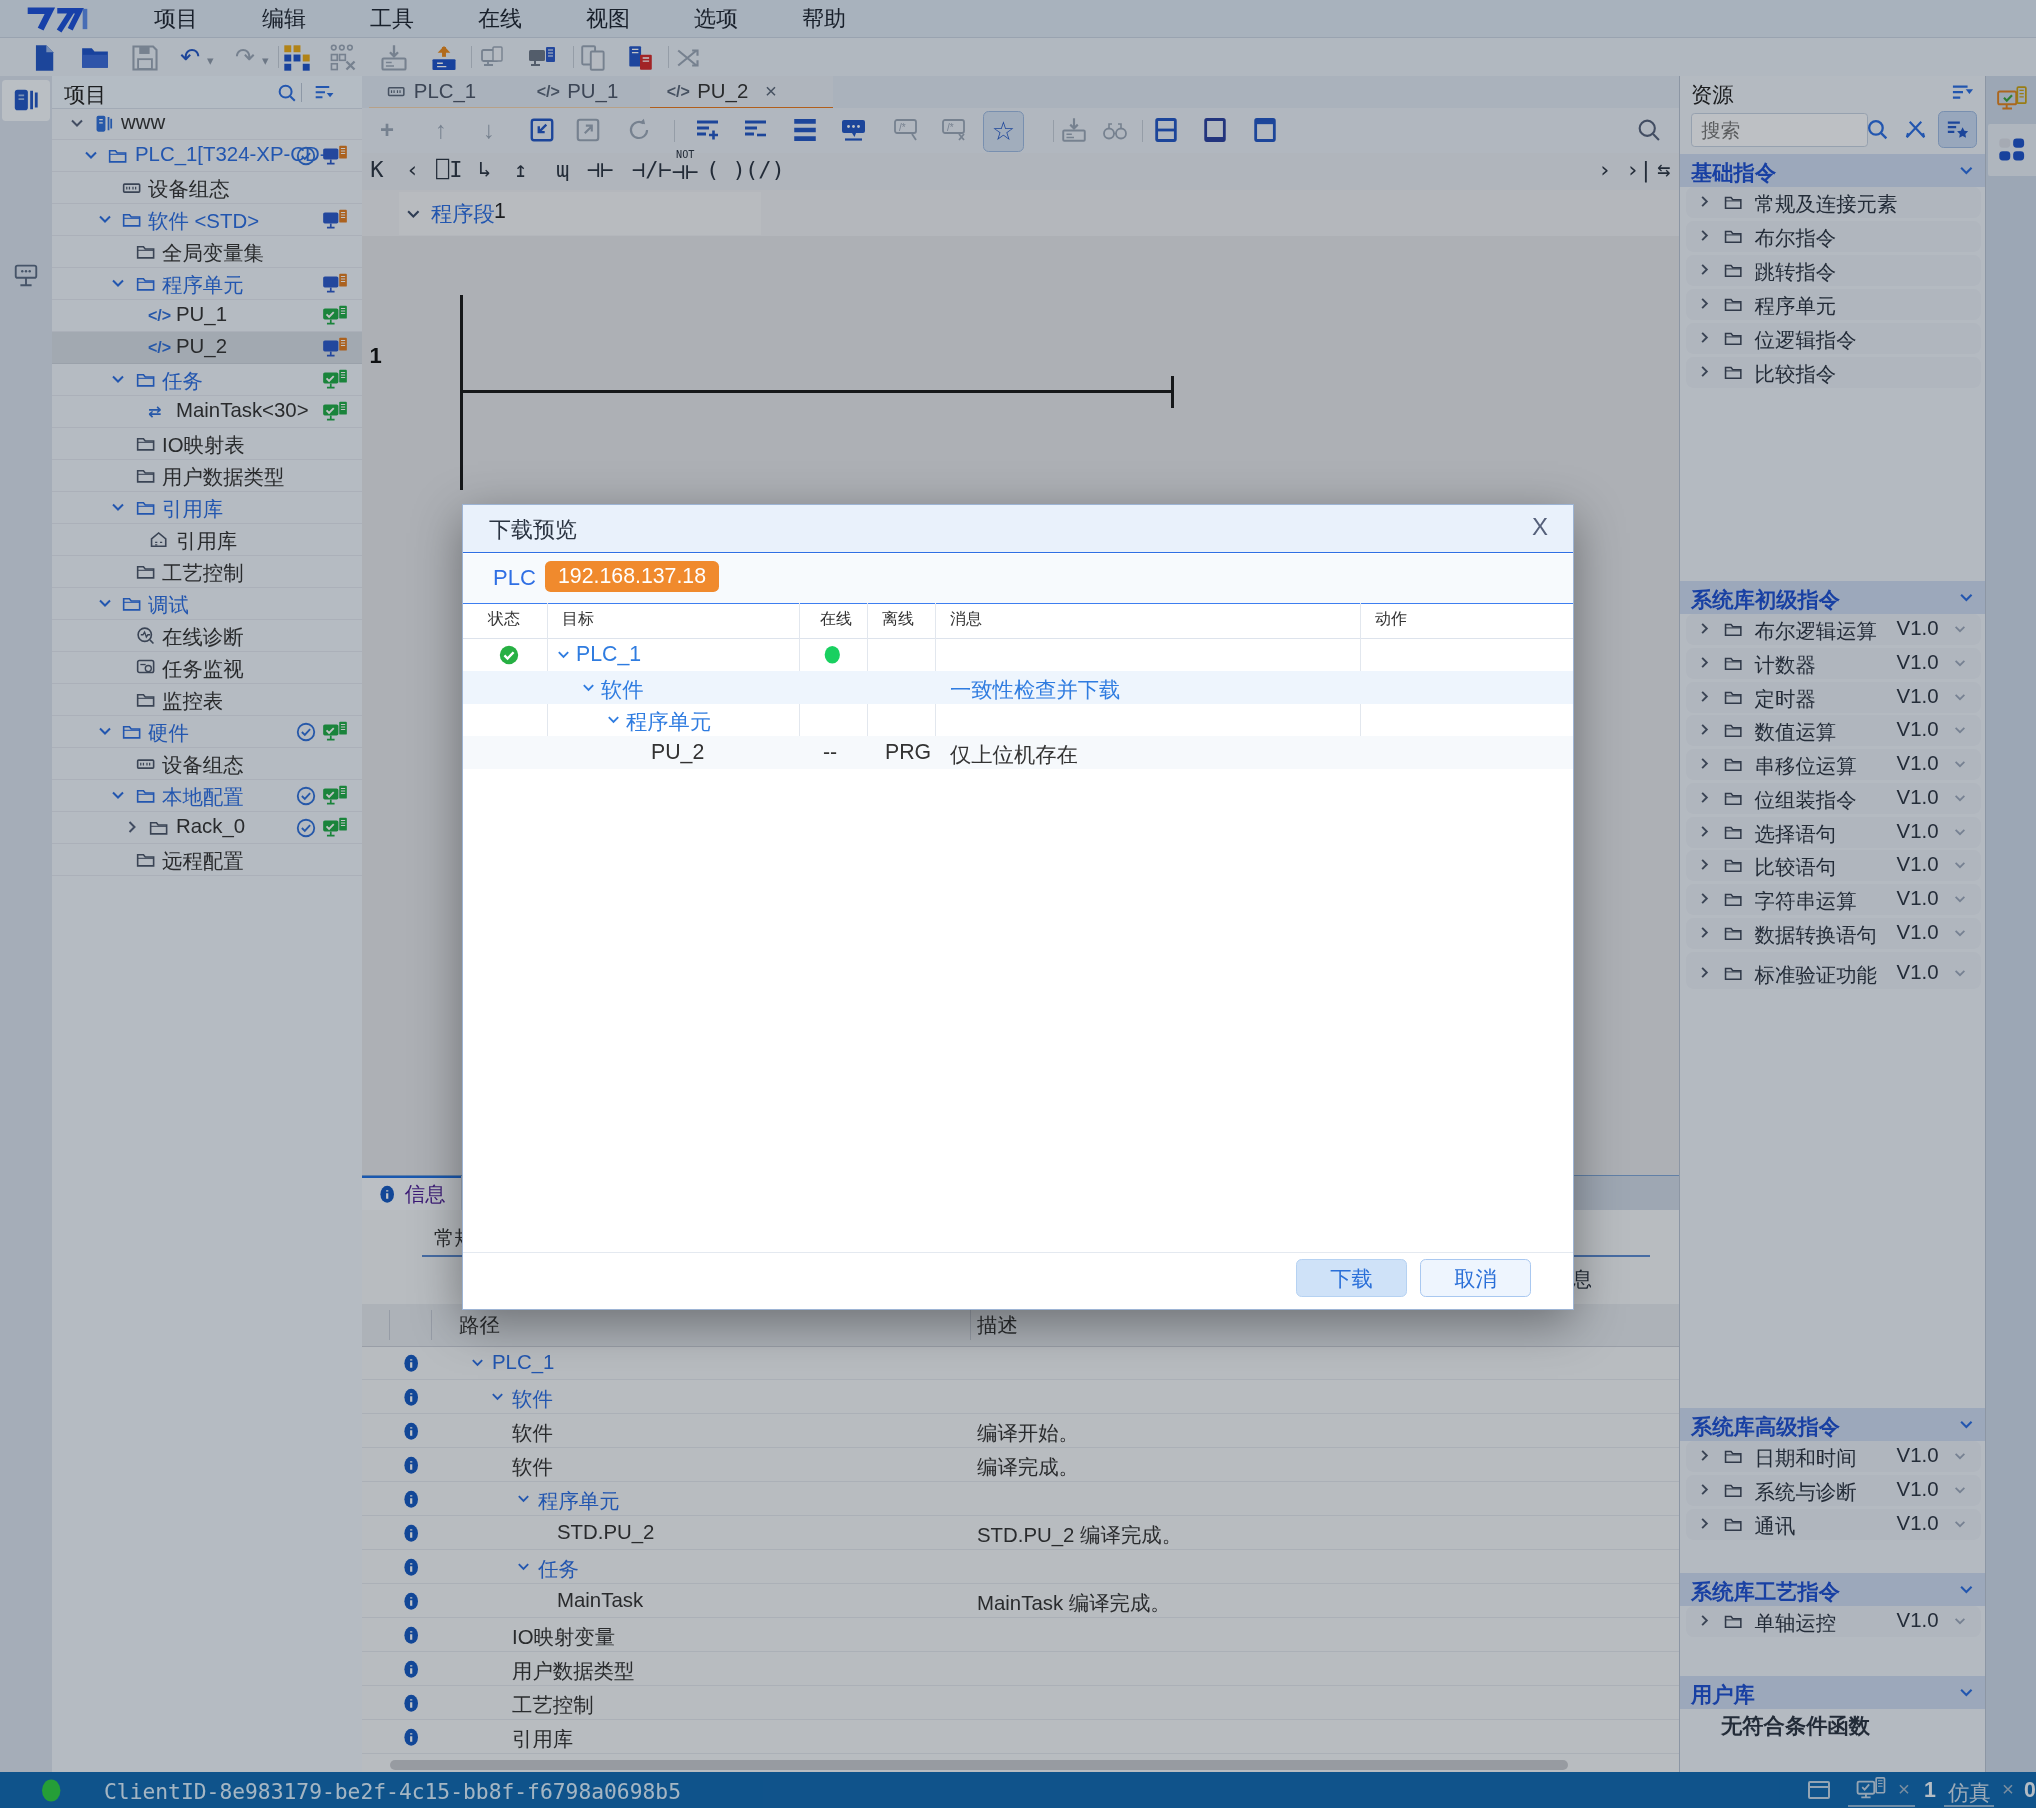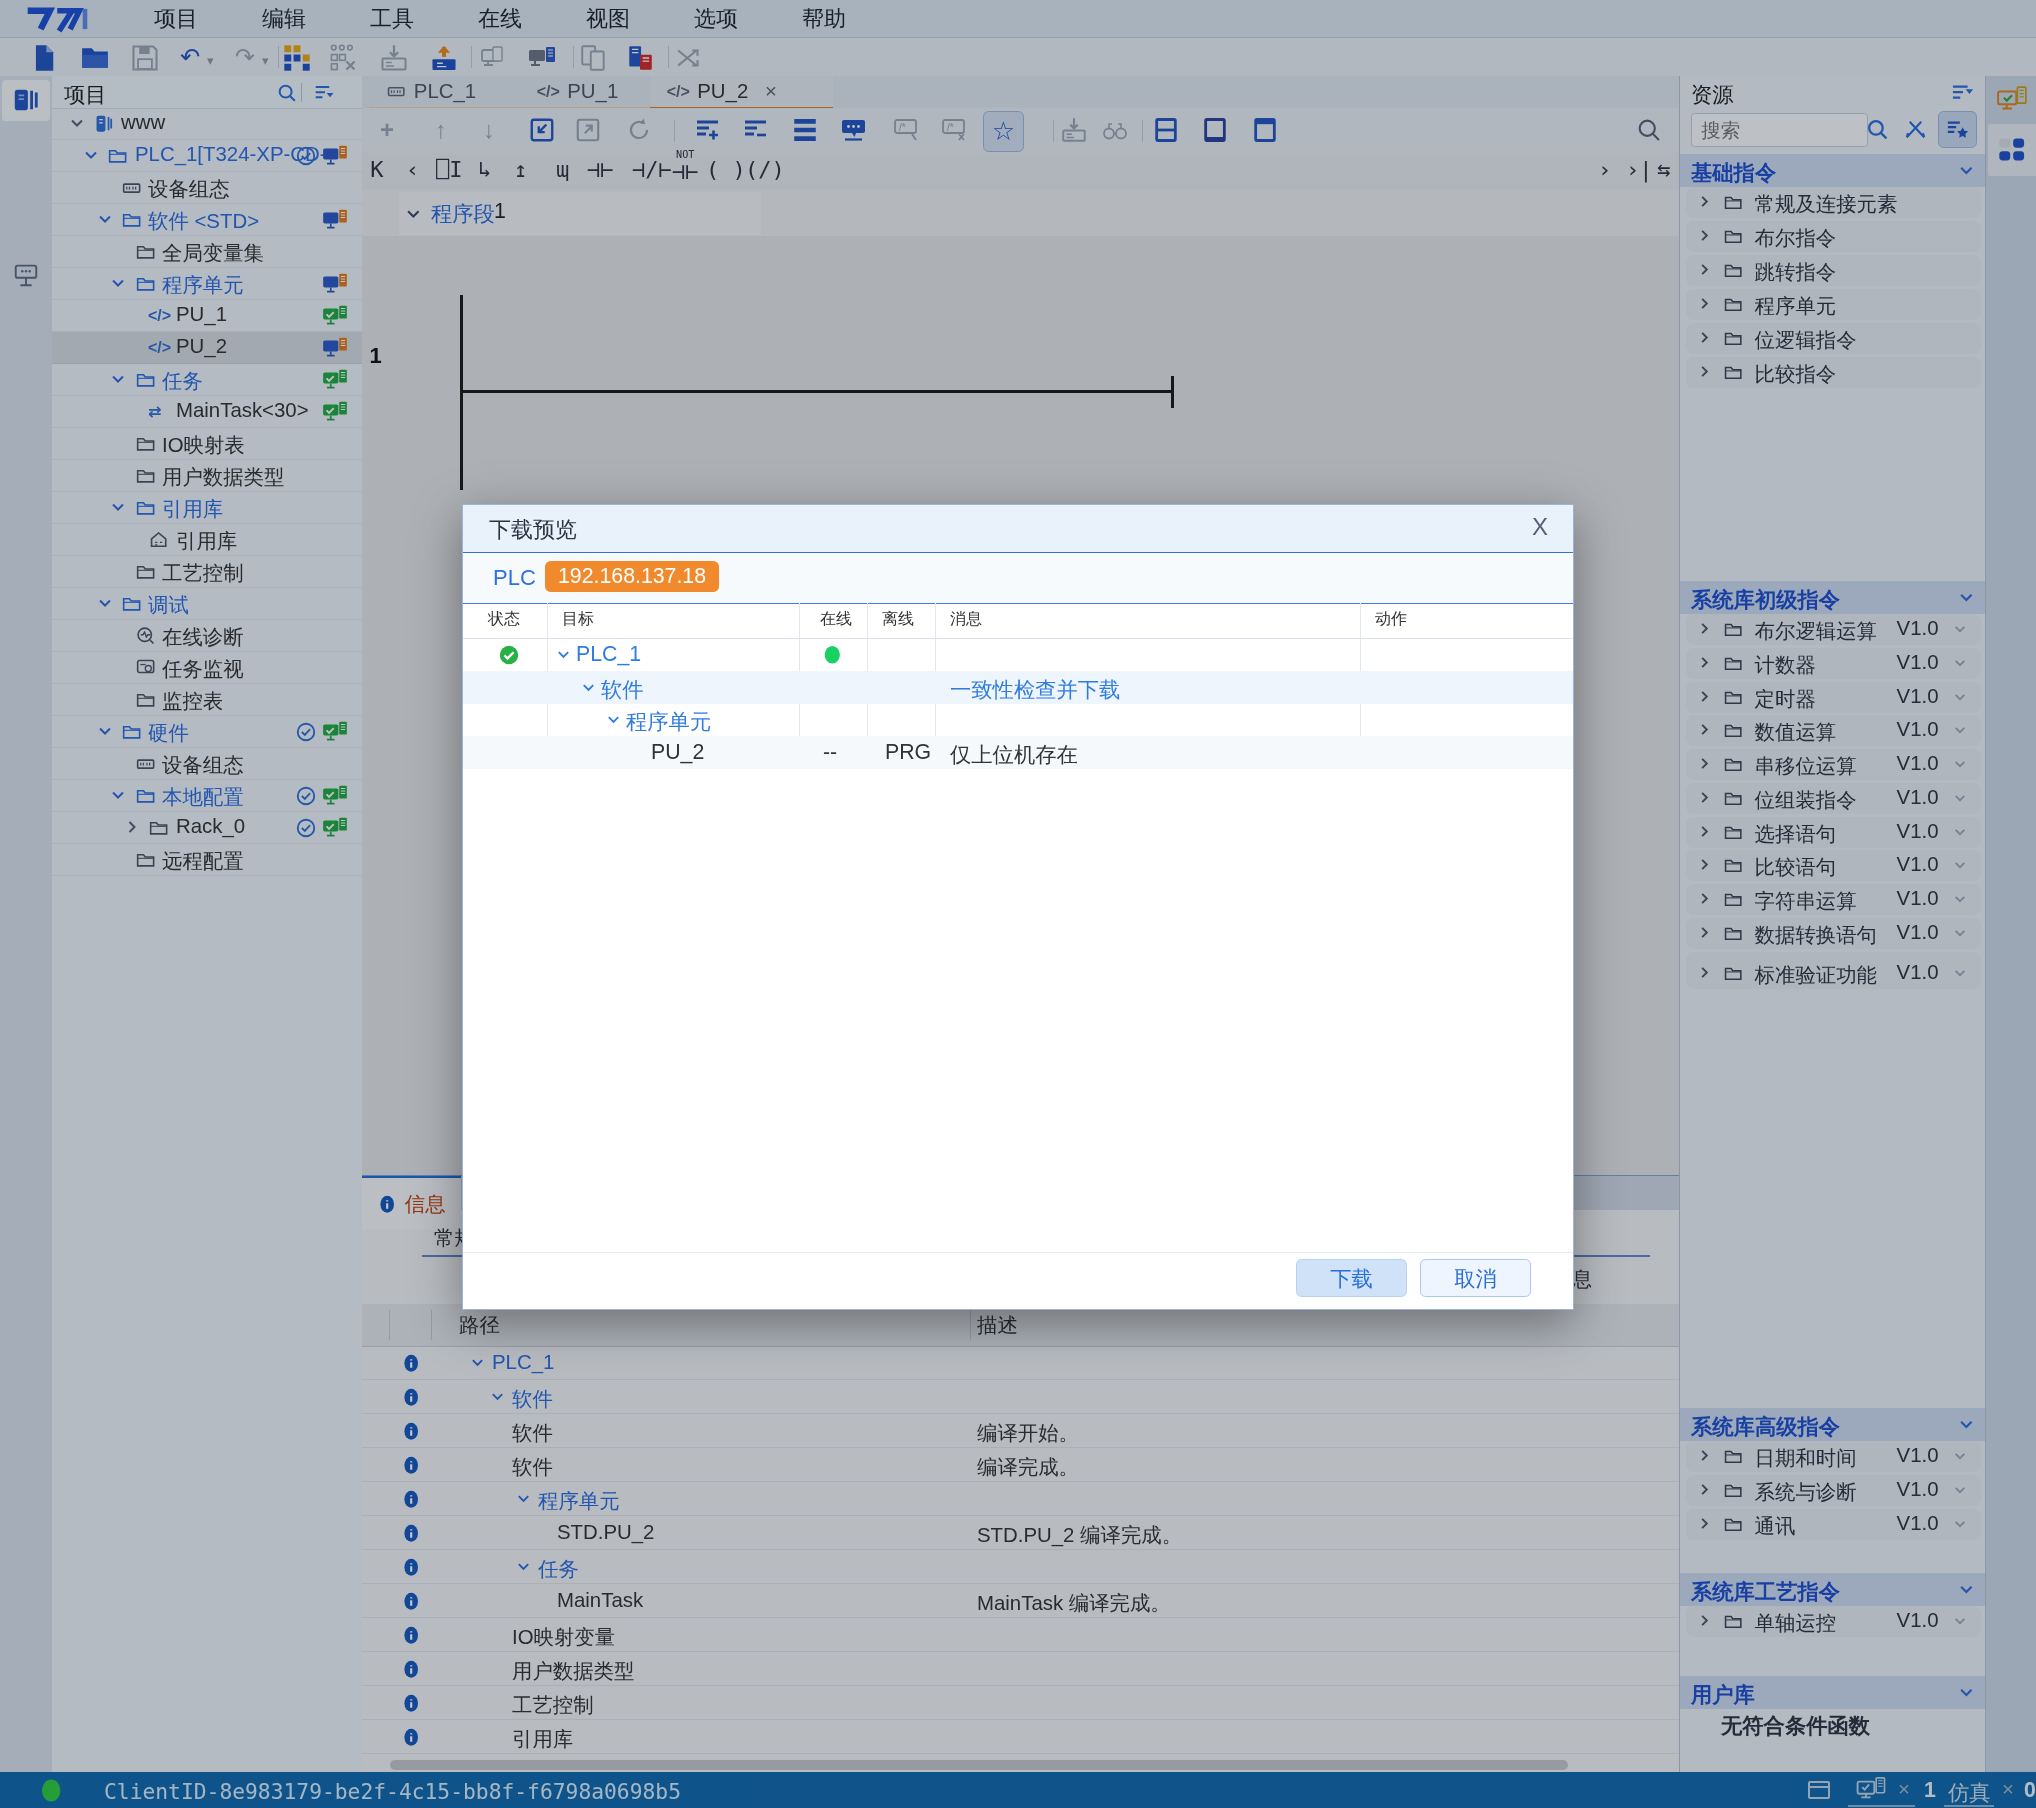--- a/index.html
+++ b/index.html
@@ -56,21 +56,21 @@
   #secband{position:absolute;left:0;top:114px;width:1317px;height:46px;background:#eceef2;}
   #secinner{position:absolute;left:37px;top:1.9px;width:362px;height:43px;background:#f2f3f6;}
   #secchev{position:absolute;left:43px;top:15px;width:16.7px;height:16.7px;color:#3a4a66;}
   #seclab{position:absolute;left:69px;top:9.3px;color:#2a6ce0;font-size:21.3px;}
   #secnum{position:absolute;left:132px;top:9.3px;color:#222;font-size:21.3px;}
   #rungnum{position:absolute;left:7.4px;top:267px;font-size:22px;font-weight:bold;color:#111;}
   .rail{position:absolute;background:#1a1a1a;}
   
   #bottompanel{left:362px;top:1175px;width:1317px;height:596px;background:#f2f4f7;border-top:1.9px solid #7ea4d6;}
   #btabrow{position:absolute;left:0;top:0;width:1317px;height:34px;background:#cfd9e6;}
-  #btab{position:absolute;left:0;top:0;height:32px;background:#f6f9fc;border-top:2.8px solid #1f6fe0;display:flex;align-items:center;gap:7.4px;padding:10px 15px;color:#c2410c;font-size:20.4px;}
+  #btab{position:absolute;left:0;top:0;height:32px;background:#f6f9fc;border-top:2.8px solid #1f6fe0;display:flex;align-items:center;gap:7.4px;padding:0 15px;color:#4c1d95;font-size:20.4px;}
   #bsubtab{position:absolute;left:72px;top:48px;color:#333;font-size:20.4px;}
   #bsubline{position:absolute;left:60px;top:79px;width:1228px;height:1.9px;background:#5b8ad0;}
   #bclip{position:absolute;left:1210px;top:89px;color:#2b3442;font-size:20.4px;width:18.6px;overflow:hidden;}
   #bheader{position:absolute;left:0;top:128px;width:1317px;height:42px;background:#e3e7ed;border-bottom:0.9px solid #c8cdd6;}
   .bhcell{position:absolute;top:7.4px;font-size:20.4px;color:#333;}
   .bhsep{position:absolute;top:5.6px;width:0.9px;height:30px;background:#c4cad4;}
   #brows{position:absolute;left:0;top:170px;width:1317px;}
   .brow{position:relative;height:33px;border-bottom:0.9px solid rgba(130,140,160,.14);}
   .brow .iinfo{position:absolute;left:39px;top:6.5px;width:20.4px;height:20.4px;}
   .bchev{position:absolute;top:9.3px;width:15px;height:15px;color:#2a6ce0;}

